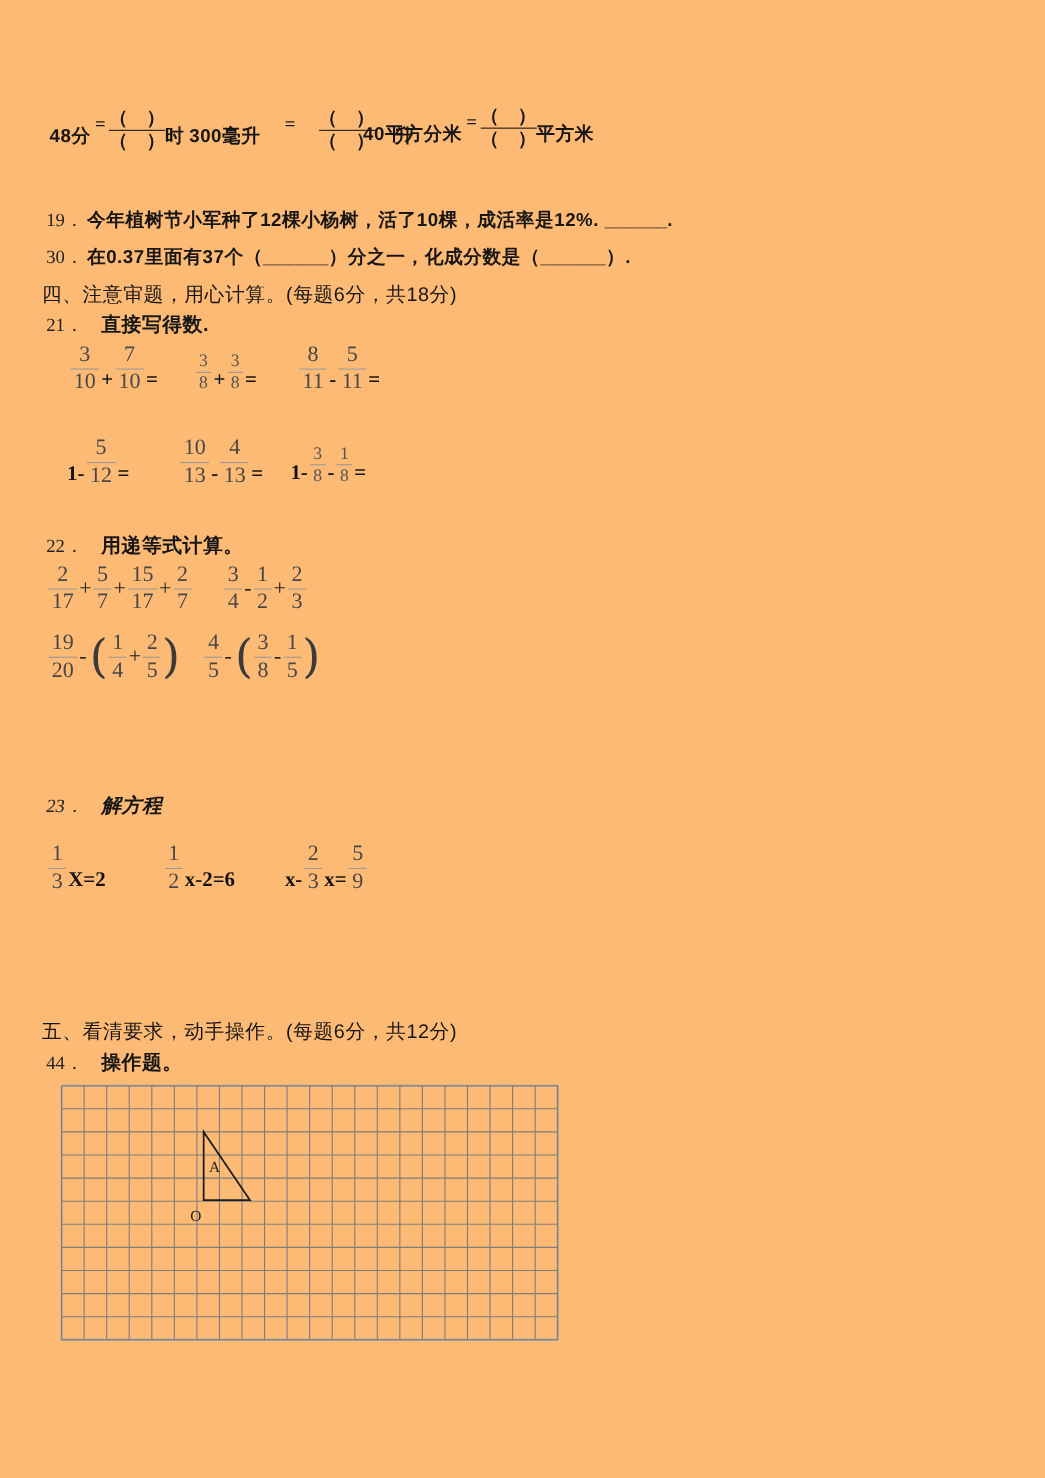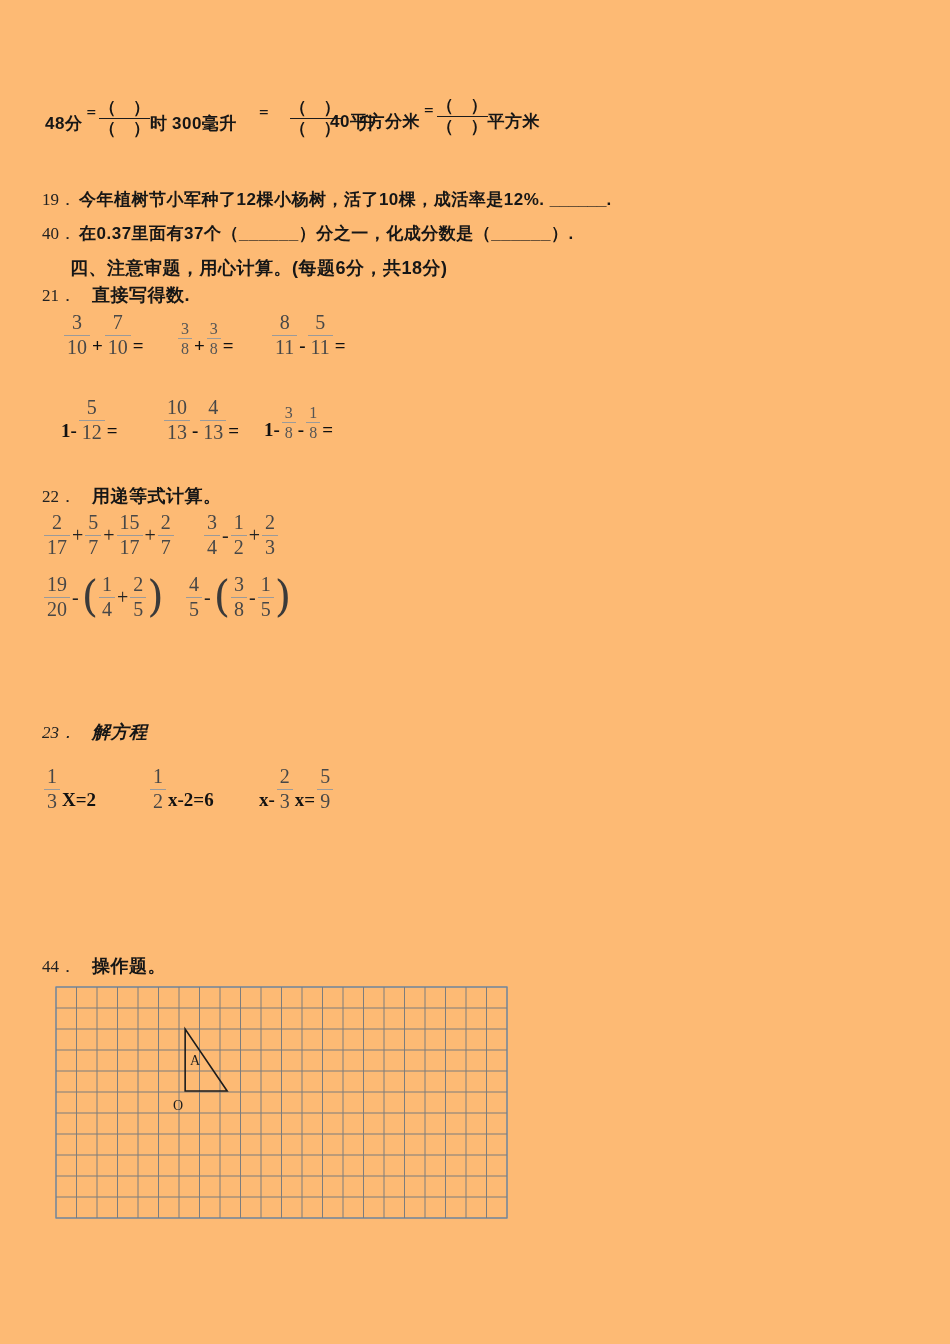--- a/index.html
+++ b/index.html
@@ -2,21 +2,21 @@
 <html><head>
 <meta charset="utf-8">
 <style>
   html,body{margin:0;padding:0;background:#ffffff;}
   .page{position:relative;width:950px;height:1344px;background:#fdba74;overflow:hidden;
         font-family:"Liberation Sans","DejaVu Sans",sans-serif;color:#161616;}
   .line{position:absolute;white-space:nowrap;font-size:17px;}
   .qnum{font-family:"Liberation Serif","DejaVu Serif",serif;font-weight:400;font-size:17px;
         margin-right:3px;color:#222;}
   .qtext{font-weight:700;font-size:17px;letter-spacing:0.5px;}
-  .sec{font-weight:700;font-size:18px;letter-spacing:0.5px;margin-left:32px;}
+  .sec{font-weight:400;font-size:18px;letter-spacing:0.5px;}
   .qtitle{font-weight:700;font-size:18px;letter-spacing:0.5px;margin-left:13px;}
   .blank{font-weight:700;letter-spacing:0;}
 
   
   .conv{position:absolute;display:flex;align-items:flex-end;font-weight:700;font-size:17px;}
   .conv .ctext{padding-bottom:3px;letter-spacing:0.5px;}
   .conv .ceq{align-self:flex-end;margin:0 3px 15px 4px;font-family:"Liberation Serif",serif;}
   .cfrac{display:inline-flex;flex-direction:column;align-items:center;line-height:1.15;
          font-family:"Liberation Serif","DejaVu Serif",serif;font-size:17px;}
   .cfrac .d{border-top:1.6px solid #1c1c1c;}
@@ -68,21 +68,21 @@
       <span class="d">（　）</span>
     </span>
     <span class="ctext">平方米</span>
   </div>
 
   <div class="line" style="left:42px;top:188px;">
     <span class="qnum">19．</span><span class="qtext">今年植树节小军种了12棵小杨树，活了10棵，成活率是12%. </span><span class="qtext blank">______</span><span class="qtext">.</span>
   </div>
 
   <div class="line" style="left:42px;top:222px;">
-    <span class="qnum">40．</span><span class="qtext">在0.37里面有37个（______）分之一，化成分数是（______）.</span>
+    <span class="qnum">30．</span><span class="qtext">在0.37里面有37个（______）分之一，化成分数是（______）.</span>
   </div>
 
   <div class="line sec" style="left:38px;top:256px;">四、注意审题，用心计算。(每题6分，共18分)</div>
 
   <div class="line" style="left:42px;top:283px;">
     <span class="qnum">21．</span><span class="qtitle">直接写得数.</span>
   </div>
 
   <div class="expr" style="left:64px;top:312px;">
       <span class="frac">
@@ -257,20 +257,21 @@
         <span class="n">2</span>
         <span class="d">3</span>
       </span>
       <span class="op">x=</span>
       <span class="frac">
         <span class="n">5</span>
         <span class="d">9</span>
       </span>
     </div>
 
+  <div class="line sec" style="left:38px;top:926px;">五、看清要求，动手操作。(每题6分，共12分)</div>
 
   <div class="line" style="left:42px;top:954px;">
     <span class="qnum">44．</span><span class="qtitle">操作题。</span>
   </div>
 
   <div class="gridbox">
     <svg xmlns="http://www.w3.org/2000/svg" width="453" height="233">
         <rect x="1" y="1" width="451" height="231" fill="none" stroke="#a8a8a8" stroke-width="2"></rect>
         <line x1="1" y1="1" x2="1" y2="232" stroke="#7d7d7d" stroke-width="1"></line>
         <line x1="21.5" y1="1" x2="21.5" y2="232" stroke="#7d7d7d" stroke-width="1"></line>

